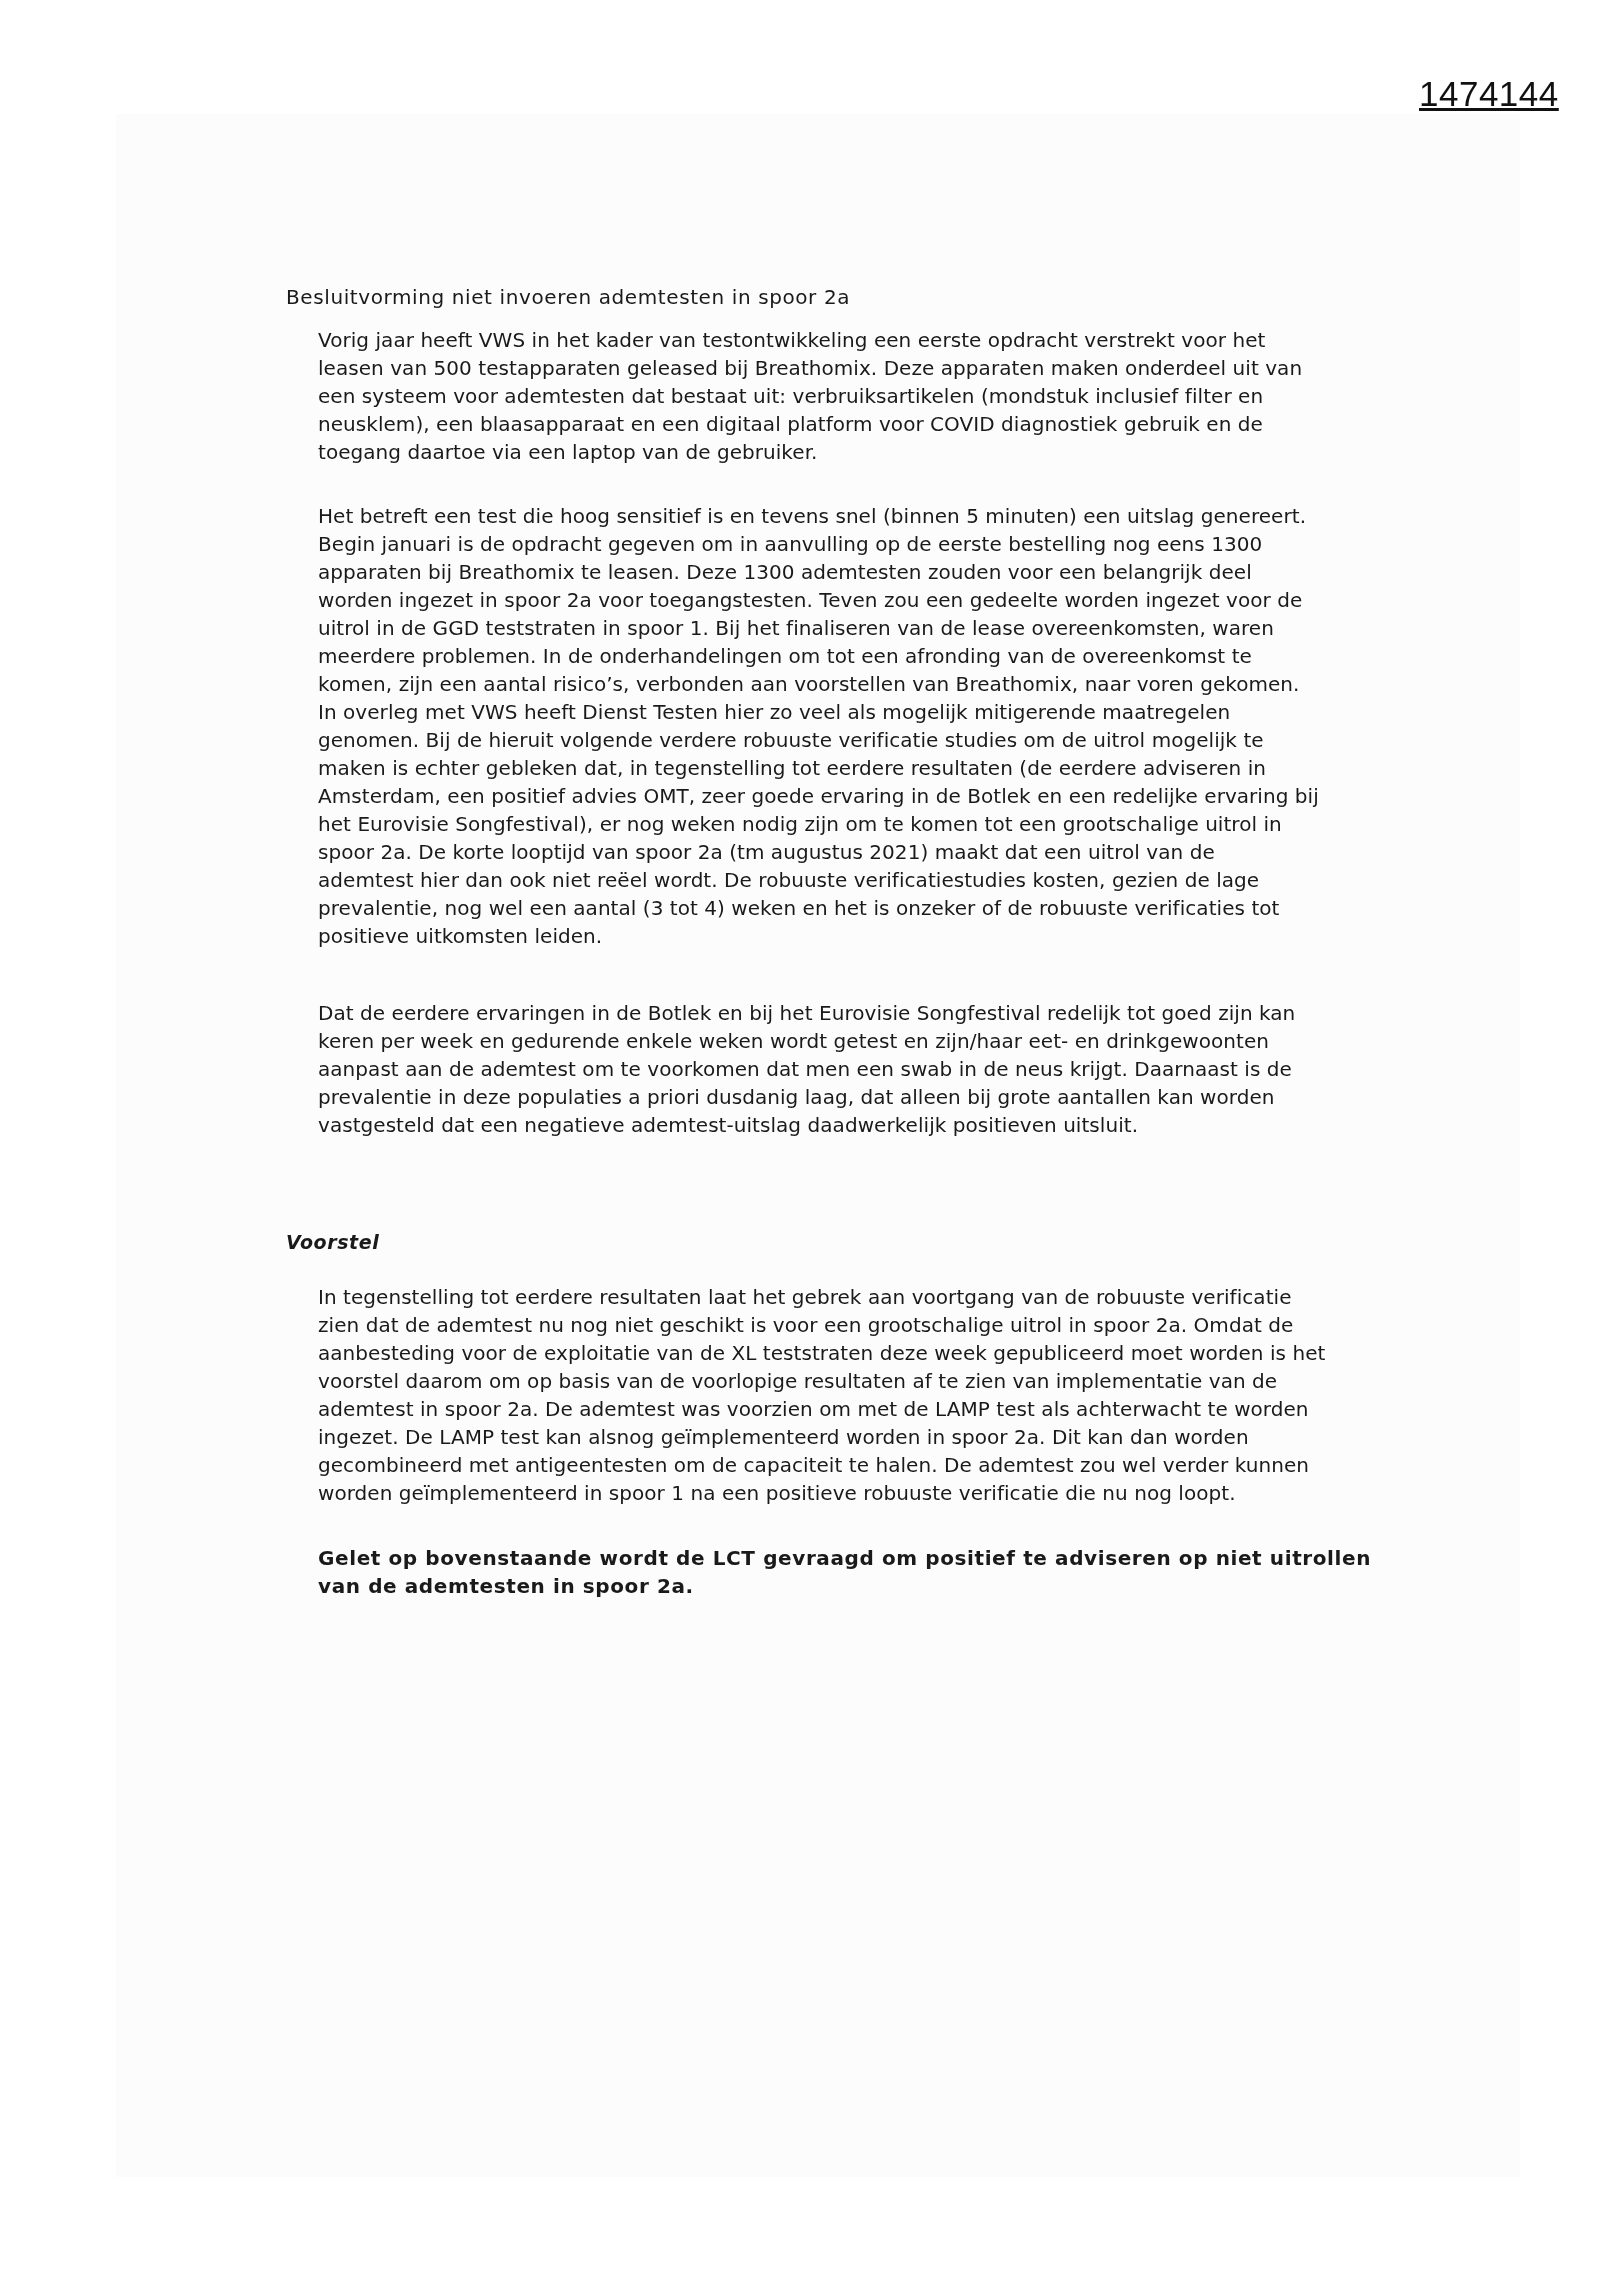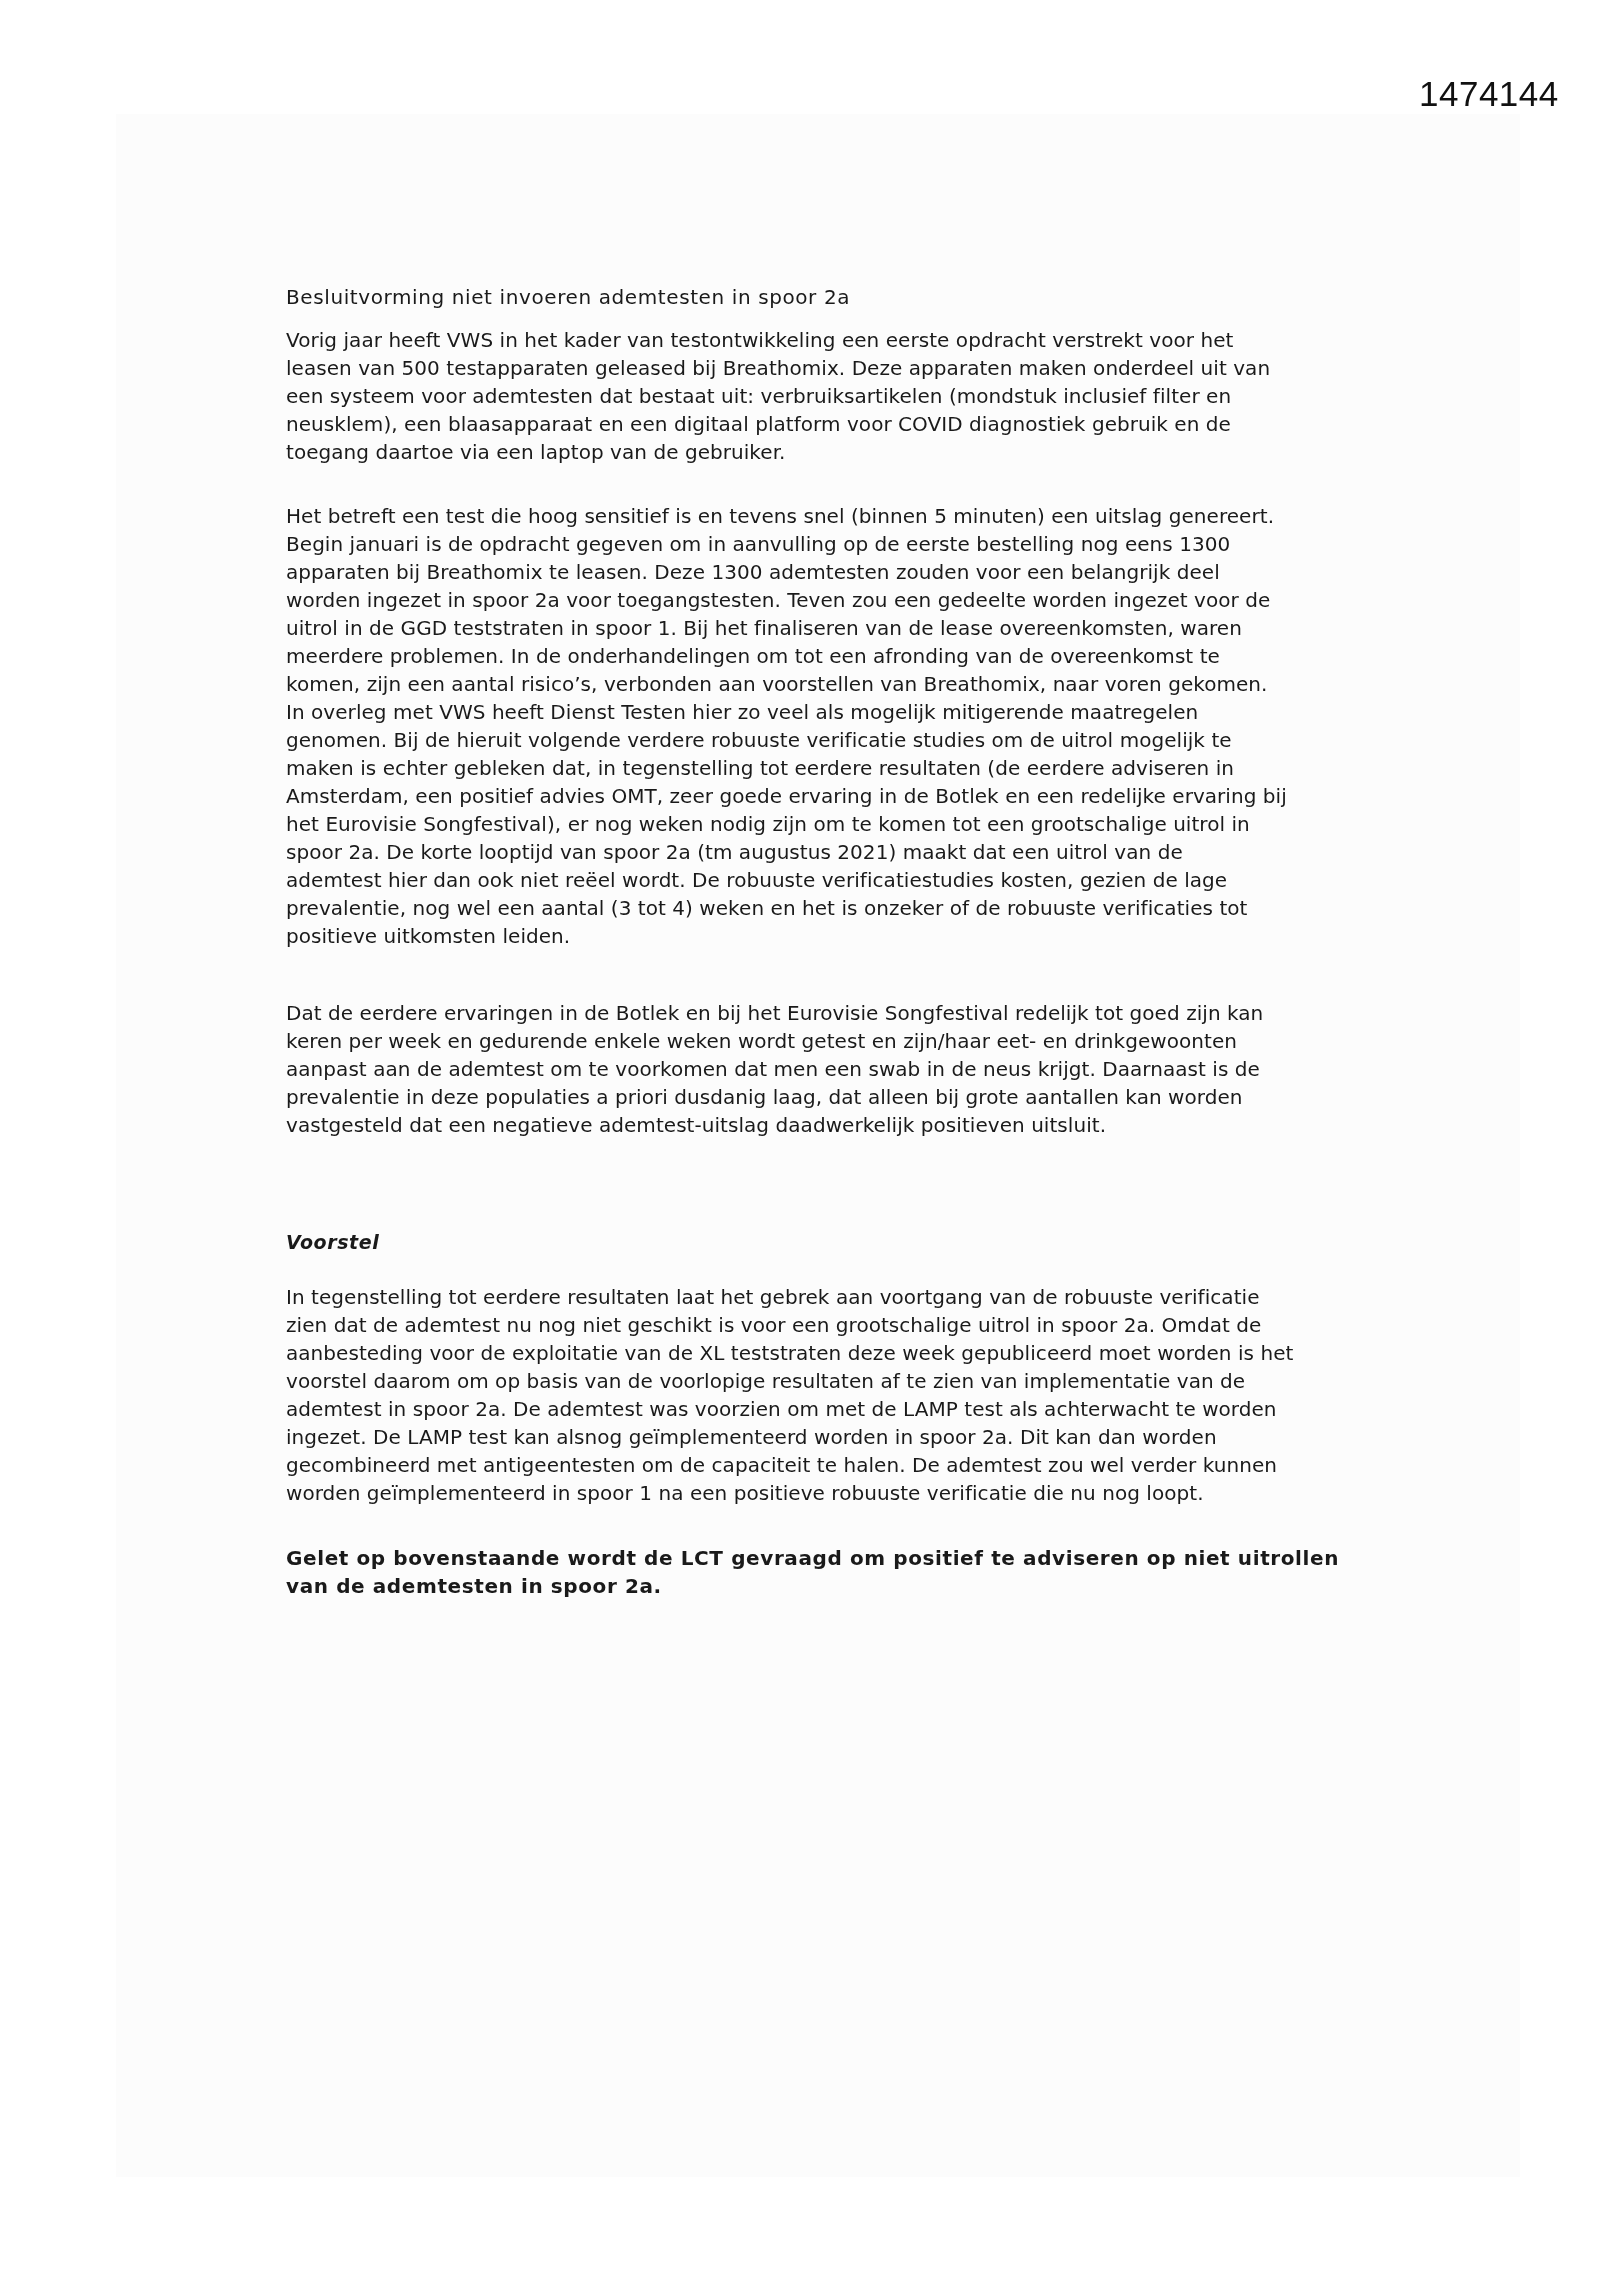--- a/index.html
+++ b/index.html
@@ -10,23 +10,24 @@
     color: #1a1a1a;
   }
   .scan-area {
     position: absolute; left: 116px; top: 114px; width: 1404px; height: 2063px;
     background: #fcfcfc;
   }
   .doc-number {
     position: absolute; left: 1419px; top: 74px;
     font-family: "Liberation Sans", sans-serif; font-size: 35px; color: #111;
     letter-spacing: 0.5px;
+    text-decoration: underline;
   }
   .content { position: absolute; left: 286px; top: 283px; width: 1088px; }
-  .line { display: block; white-space: nowrap; font-size: 20px; line-height: 28px; letter-spacing: 0.05px; }
+  .line { display: block; white-space: nowrap; font-size: 20px; line-height: 28px; letter-spacing: 0.05px; margin-left: 32px; }
   .heading { font-weight: normal; font-size: 20px; line-height: 28px; letter-spacing: 0.6px; }
   .subheading { font-weight: bold; font-style: italic; font-size: 19px; line-height: 28px; letter-spacing: 0.6px; }
   .conclusion .line { font-weight: bold; letter-spacing: 0.6px; }
   .block { position: absolute; left: 0; width: 1088px; }
 </style>
 </head>
 <body>
 
 <div class="scan-area"></div>
 <div class="doc-number">1474144</div>

